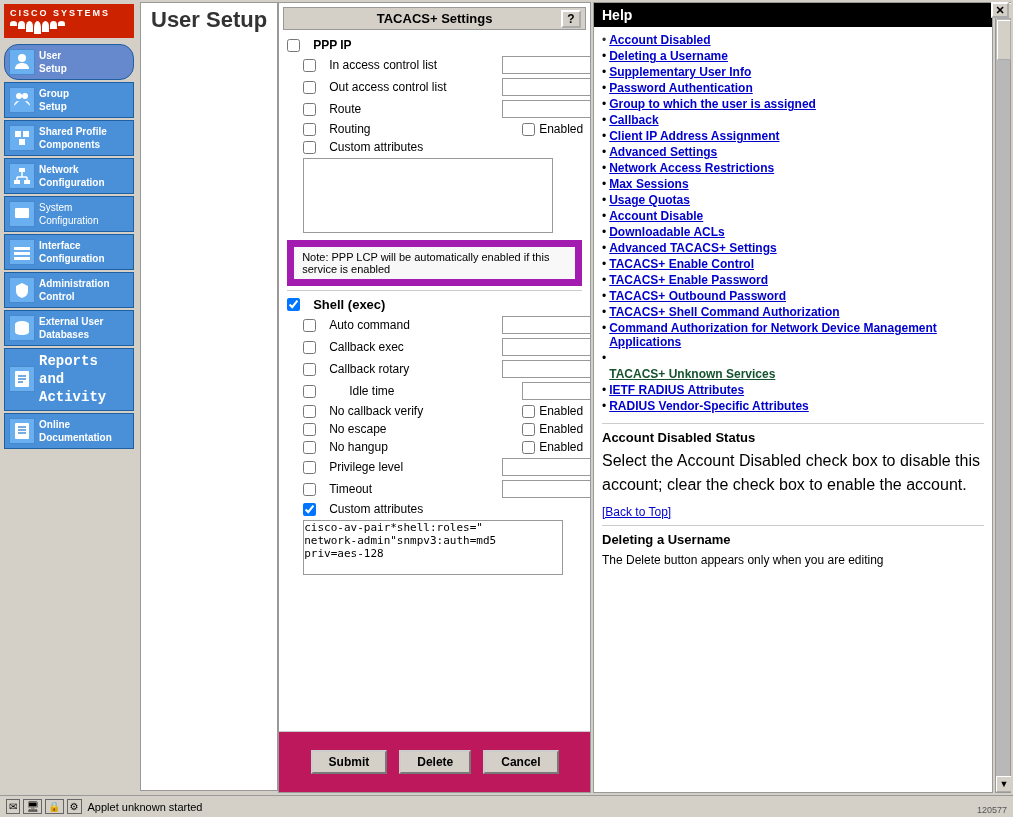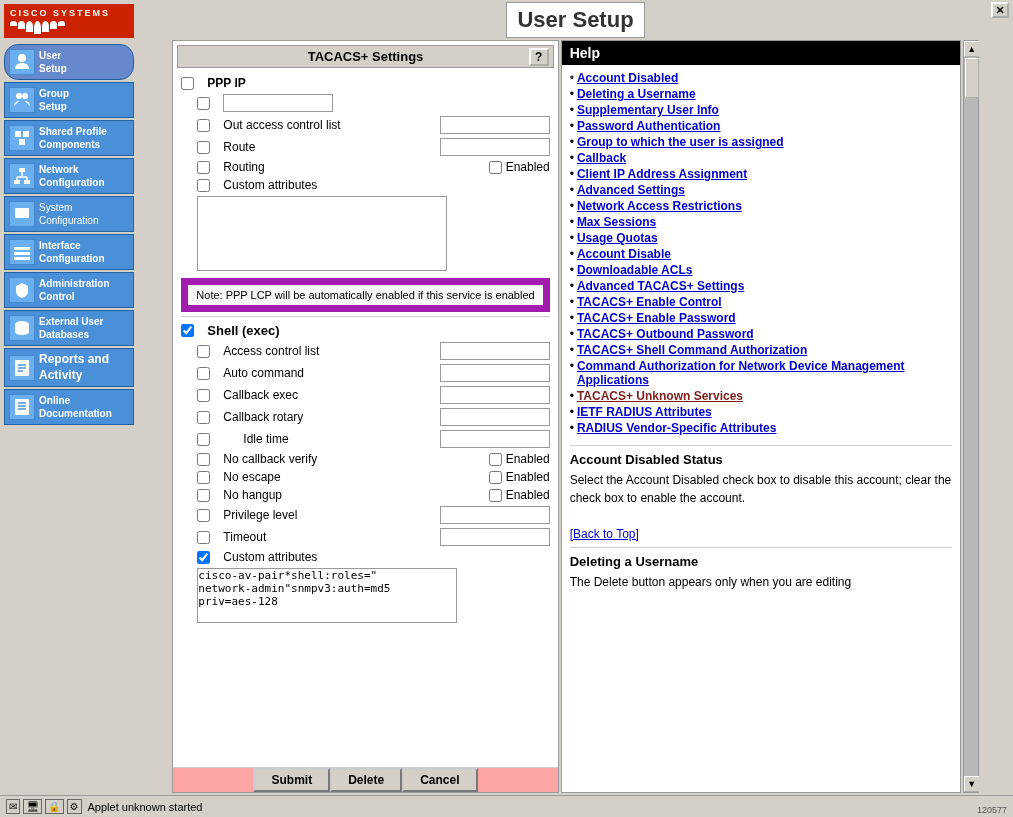--- a/index.html
+++ b/index.html
@@ -140,37 +140,37 @@
 
       <div class="nav-item">
         <div class="nav-icon">
           <svg viewBox="0 0 18 18" fill="white">
               <rect x="2" y="1" width="14" height="16" rx="1"></rect>
               <line x1="5" y1="6" x2="13" y2="6" stroke="#4a90d9" stroke-width="1.5"></line>
               <line x1="5" y1="9" x2="13" y2="9" stroke="#4a90d9" stroke-width="1.5"></line>
               <line x1="5" y1="12" x2="10" y2="12" stroke="#4a90d9" stroke-width="1.5"></line>
             </svg>
         </div>
-        <div style="font-size:12px; font-weight:bold; line-height:1.3; color:white;">Reports and<br>Activity</div>
+        <div style="font-size:14px; font-weight:bold; line-height:1.3; color:white;font-family:Liberation Mono, monospace;">Reports and<br>Activity</div>
       </div>
 
       <div class="nav-item">
         <div class="nav-icon">
           <svg viewBox="0 0 18 18" fill="white">
               <rect x="2" y="1" width="14" height="16" rx="1"></rect>
               <line x1="5" y1="5" x2="13" y2="5" stroke="#4a90d9" stroke-width="1.5"></line>
               <line x1="5" y1="8" x2="13" y2="8" stroke="#4a90d9" stroke-width="1.5"></line>
               <line x1="5" y1="11" x2="13" y2="11" stroke="#4a90d9" stroke-width="1.5"></line>
             </svg>
         </div>
         <div style="font-size:10px; font-weight:bold; line-height:1.3; color:white;">Online<br>Documentation</div>
       </div>
     </div>
 
-    <div style="flex:1; display:flex; flex-direction:column; overflow:hidden; background:#d4d0c8; padding:2px;align-items:center;">
+    <div style="flex:1; display:flex; flex-direction:row; overflow:hidden; background:#d4d0c8; padding:2px;">
 
       <div style="font-size:22px; font-weight:bold; color:#333; background:white; padding:4px 10px; border-bottom:1px solid #ccc; border:1px solid #999; margin-bottom:2px;">User Setup</div>
 
       <div style="display:flex; flex:1; overflow:hidden; gap:2px;">
 
         <div style="flex:1; background:white; border:1px solid #999; display:flex; flex-direction:column; overflow:hidden;">
 
           <div style="text-align:center; background:#d4d0c8; border:1px solid #999; margin:4px; padding:3px; font-size:13px; font-weight:bold; position:relative;">
             <span>TACACS+ Settings</span>
             <button style="position:absolute; right:4px; top:2px; background:#d4d0c8; border:2px outset #fff; width:20px; height:18px; font-weight:bold; cursor:pointer; font-size:12px; padding:0;">?</button>
@@ -179,20 +179,21 @@
           <div style="flex:1; overflow-y:auto; padding:2px 8px;">
 
             <div>
               <div class="checkbox-row" style="font-weight:bold;">
                 <input type="checkbox" id="ppp-ip" style="">
                 <label for="ppp-ip" style="font-weight:bold; font-size:12px;">PPP IP</label>
               </div>
 
               <div class="checkbox-row" style="margin-left:16px;">
                 <input type="checkbox" style="">
+                <label style="min-width:160px;">In access control list</label>
                 <input type="text" class="text-input" style="">
               </div>
 
               <div class="checkbox-row" style="margin-left:16px;">
                 <input type="checkbox" style="">
                 <label style="min-width:160px;">Out access control list</label>
                 <input type="text" class="text-input" style="">
               </div>
 
               <div class="checkbox-row" style="margin-left:16px;">
@@ -223,25 +224,20 @@
             <div style="background:#f8f8f8; border:7px solid #a21caf; padding:4px 8px; margin:4px 0; font-size:11px;">Note: PPP LCP will be automatically enabled if this service is enabled</div>
 
             <hr style="border:none; border-top:1px solid #ccc; margin:4px 0;">
 
             <div>
               <div class="checkbox-row" style="font-weight:bold;">
                 <input type="checkbox" id="shell-exec" checked="" style="">
                 <label for="shell-exec" style="font-weight:bold; font-size:13px;">Shell (exec)</label>
               </div>
 
-              <div class="checkbox-row" style="margin-left:16px;">
-                <input type="checkbox" style="">
-                <label style="min-width:160px;">Access control list</label>
-                <input type="text" class="text-input" style="">
-              </div>
 
               <div class="checkbox-row" style="margin-left:16px;">
                 <input type="checkbox" style="">
                 <label style="min-width:160px;">Auto command</label>
                 <input type="text" class="text-input" style="">
               </div>
 
               <div class="checkbox-row" style="margin-left:16px;">
                 <input type="checkbox" style="">
                 <label style="min-width:160px;">Callback exec</label>
@@ -306,21 +302,21 @@
 
               <div style="margin-left:16px; margin-top:2px;">
                 <textarea style="width: 260px; height: 55px; border: 1px solid rgb(153, 153, 153); font-family: monospace; font-size: 11px; resize: none;">cisco-av-pair*shell:roles="
 network-admin"snmpv3:auth=md5
 priv=aes-128</textarea>
               </div>
             </div>
 
           </div>
 
-          <div style="display:flex; justify-content:center; padding:0; border-top:1px solid #ccc; background:#fca5a5;">
+          <div style="display:flex; justify-content:center; gap:12px; padding:18px; border-top:1px solid #ccc; background:#be185d;">
             <button class="btn">Submit</button>
             <button class="btn">Delete</button>
             <button class="btn">Cancel</button>
           </div>
         </div>
 
         <div style="width:400px; flex-shrink:0; background:white; border:1px solid #999; display:flex; flex-direction:column; overflow:hidden;">
           <div style="background:black; color:white; padding:4px 8px; font-size:14px; font-weight:bold;">Help</div>
 
           <div style="flex:1; overflow-y:auto; padding:6px 8px;">
@@ -397,37 +393,37 @@
               <li style="display:flex; align-items:flex-start; gap:3px; margin-bottom:2px;">
                 <span>•</span>
                 <a href="#" style="color:#0000cc; font-weight:bold; font-size:12px;">TACACS+ Shell Command Authorization</a>
               </li>
               <li style="display:flex; align-items:flex-start; gap:3px; margin-bottom:2px;">
                 <span>•</span>
                 <a href="#" style="color:#0000cc; font-weight:bold; font-size:12px;">Command Authorization for Network Device Management Applications</a>
               </li>
               <li style="display:flex; align-items:flex-start; gap:3px; margin-bottom:2px;">
                 <span>•</span>
-                <a href="#" style="color:#7f1d1d; font-weight:bold; font-size:12px;">TACACS+ Unknown Services</a>
+                <a href="#" style="color:#14532d; font-weight:bold; font-size:12px;margin-top:16px;">TACACS+ Unknown Services</a>
               </li>
               <li style="display:flex; align-items:flex-start; gap:3px; margin-bottom:2px;">
                 <span>•</span>
                 <a href="#" style="color:#0000cc; font-weight:bold; font-size:12px;">IETF RADIUS Attributes</a>
               </li>
               <li style="display:flex; align-items:flex-start; gap:3px; margin-bottom:2px;">
                 <span>•</span>
                 <a href="#" style="color:#0000cc; font-weight:bold; font-size:12px;">RADIUS Vendor-Specific Attributes</a>
               </li>
             </ul>
 
             <hr style="border:none; border-top:1px solid #ccc; margin:6px 0;">
 
             <div>
               <div style="font-size:13px; font-weight:bold; margin-bottom:4px;">Account Disabled Status</div>
-              <p style="font-size:12px; line-height:1.5; margin-bottom:20px;">Select the Account Disabled check box to disable this account; clear the check box to enable the account.</p>
+              <p style="font-size:16px; line-height:1.5; margin-bottom:8px;">Select the Account Disabled check box to disable this account; clear the check box to enable the account.</p>
               <a href="#" style="color:#0000cc; font-size:12px;">[Back to Top]</a>
             </div>
 
             <hr style="border:none; border-top:1px solid #ccc; margin:6px 0;">
 
             <div>
               <div style="font-size:13px; font-weight:bold; margin-bottom:4px;">Deleting a Username</div>
               <p style="font-size:12px; line-height:1.5;">The Delete button appears only when you are editing</p>
             </div>
           </div>

